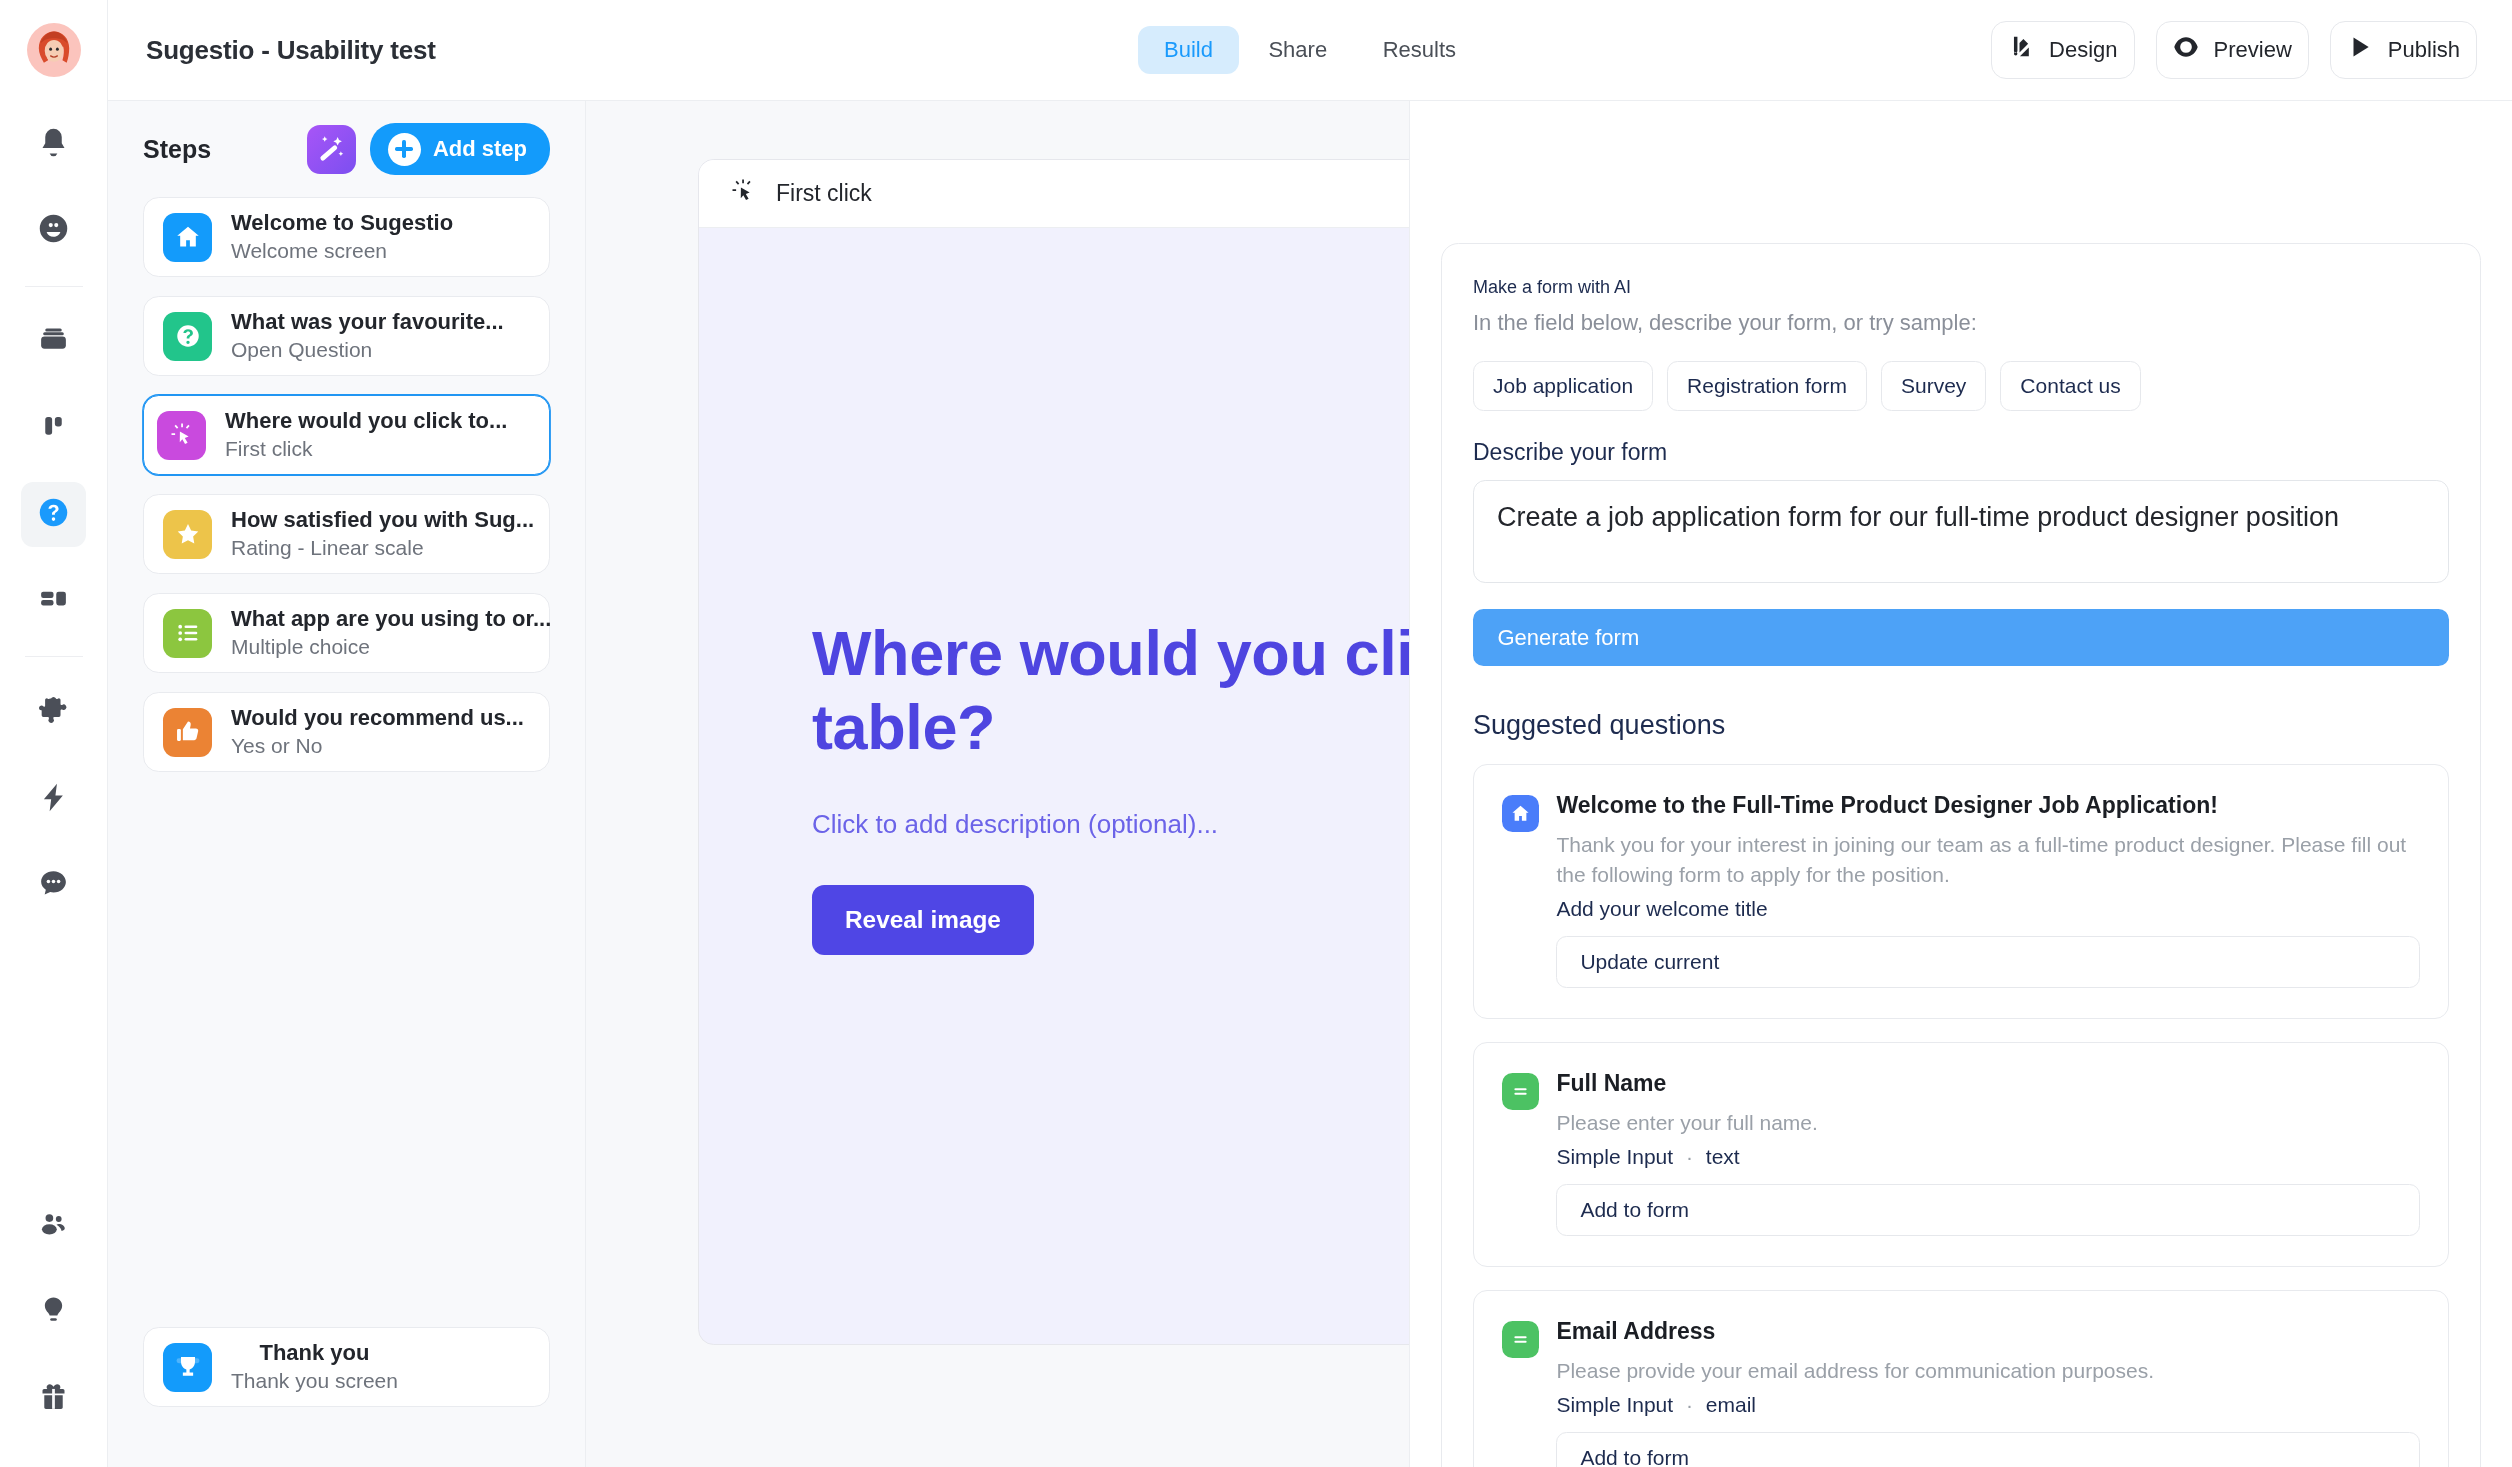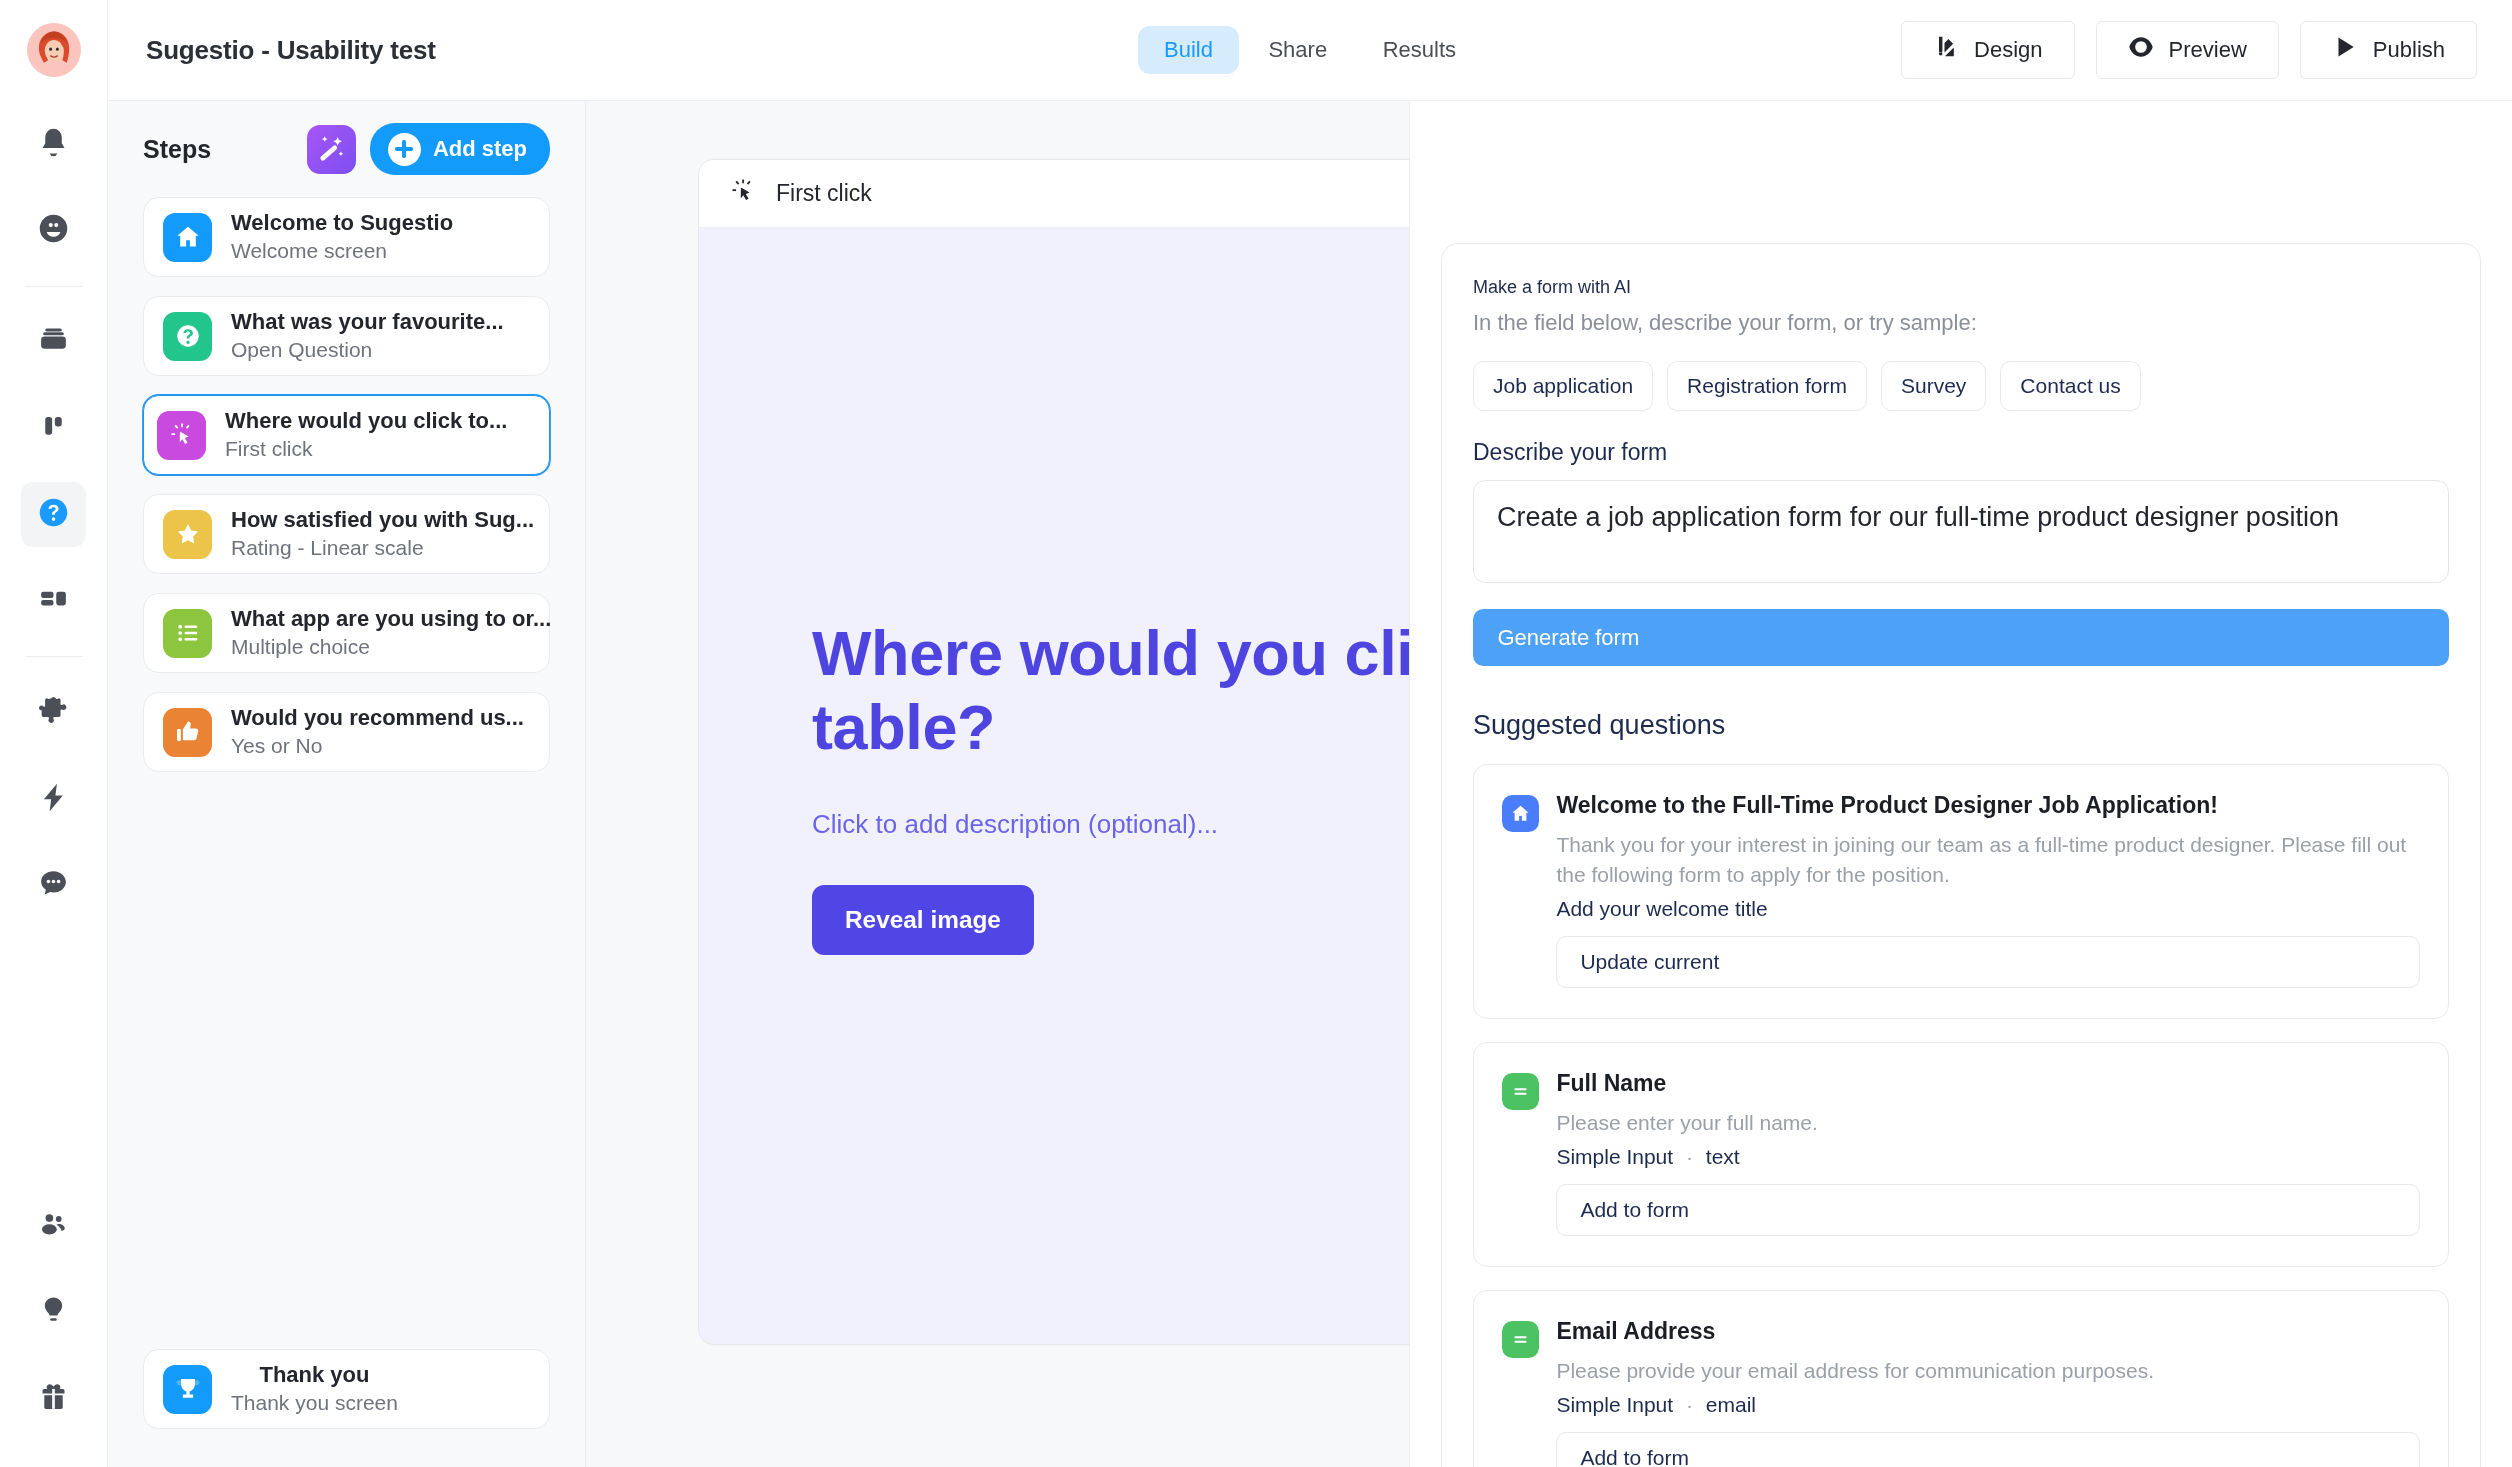--- a/index.html
+++ b/index.html
@@ -61,22 +61,22 @@
     display: flex; align-items: center; gap: 3.5px;
   }
   .seg-item {
     font-size: 22px; color: #4a4f57; padding: 11.3px 26px; border-radius: 12.2px;
     font-weight: 400;
   }
   .seg-item.active { background: #d6ecfd; color: #1a9afc; font-weight: 500; }
   .header-actions { margin-left: auto; display: flex; gap: 21px; }
   .hbtn {
     display: flex; align-items: center; gap: 15px;
-    border: 1.7px solid #e6e8ec; border-radius: 6px;
-    background: #fff; padding: 0 31px; height: 58px;
+    border: 1.7px solid #e6e8ec; border-radius: 15px;
+    background: #fff; padding: 0 16px; height: 58px;
     font-size: 22px; color: #23262c; font-weight: 400;
     white-space: nowrap;
   }
   .hbtn svg { width: 26px; height: 26px; fill: #23262c; }
 
   
   .body { flex: 1; display: flex; min-height: 0; }
 
   
   .steps {
@@ -121,21 +121,21 @@
   }
   .step-card.selected { border-color: #2196f3; box-shadow: 0 0 0 0.9px #2196f3; padding-left: 13px; }
   .step-ico {
     width: 49px; height: 49px; border-radius: 12.2px; flex: 0 0 49px;
     display: flex; align-items: center; justify-content: center;
   }
   .step-ico svg { width: 28px; height: 28px; fill: #fff; }
   .step-text { min-width: 0; }
   .step-t { font-size: 22px; font-weight: 700; color: #23262c; white-space: nowrap; line-height: 1.28; text-align: center; }
   .step-s { font-size: 21px; color: #6e737c; white-space: nowrap; line-height: 1.3; }
-  .thankyou-wrap { position: absolute; left: 35px; right: 35px; bottom: 38px; }
+  .thankyou-wrap { position: absolute; left: 35px; right: 35px; bottom: 60px; }
   .thankyou-wrap .step-card { margin-bottom: 0; }
 
   
   .canvas {
     flex: 1; background: #f7f8fa; position: relative; min-width: 0;
     padding: 58px 0 0 112px;
   }
   .preview-card {
     background: #f1f1fd; border: 1.7px solid #e6e7ec; border-radius: 15.7px;
     width: 1221px; height: 1186px; overflow: hidden;

